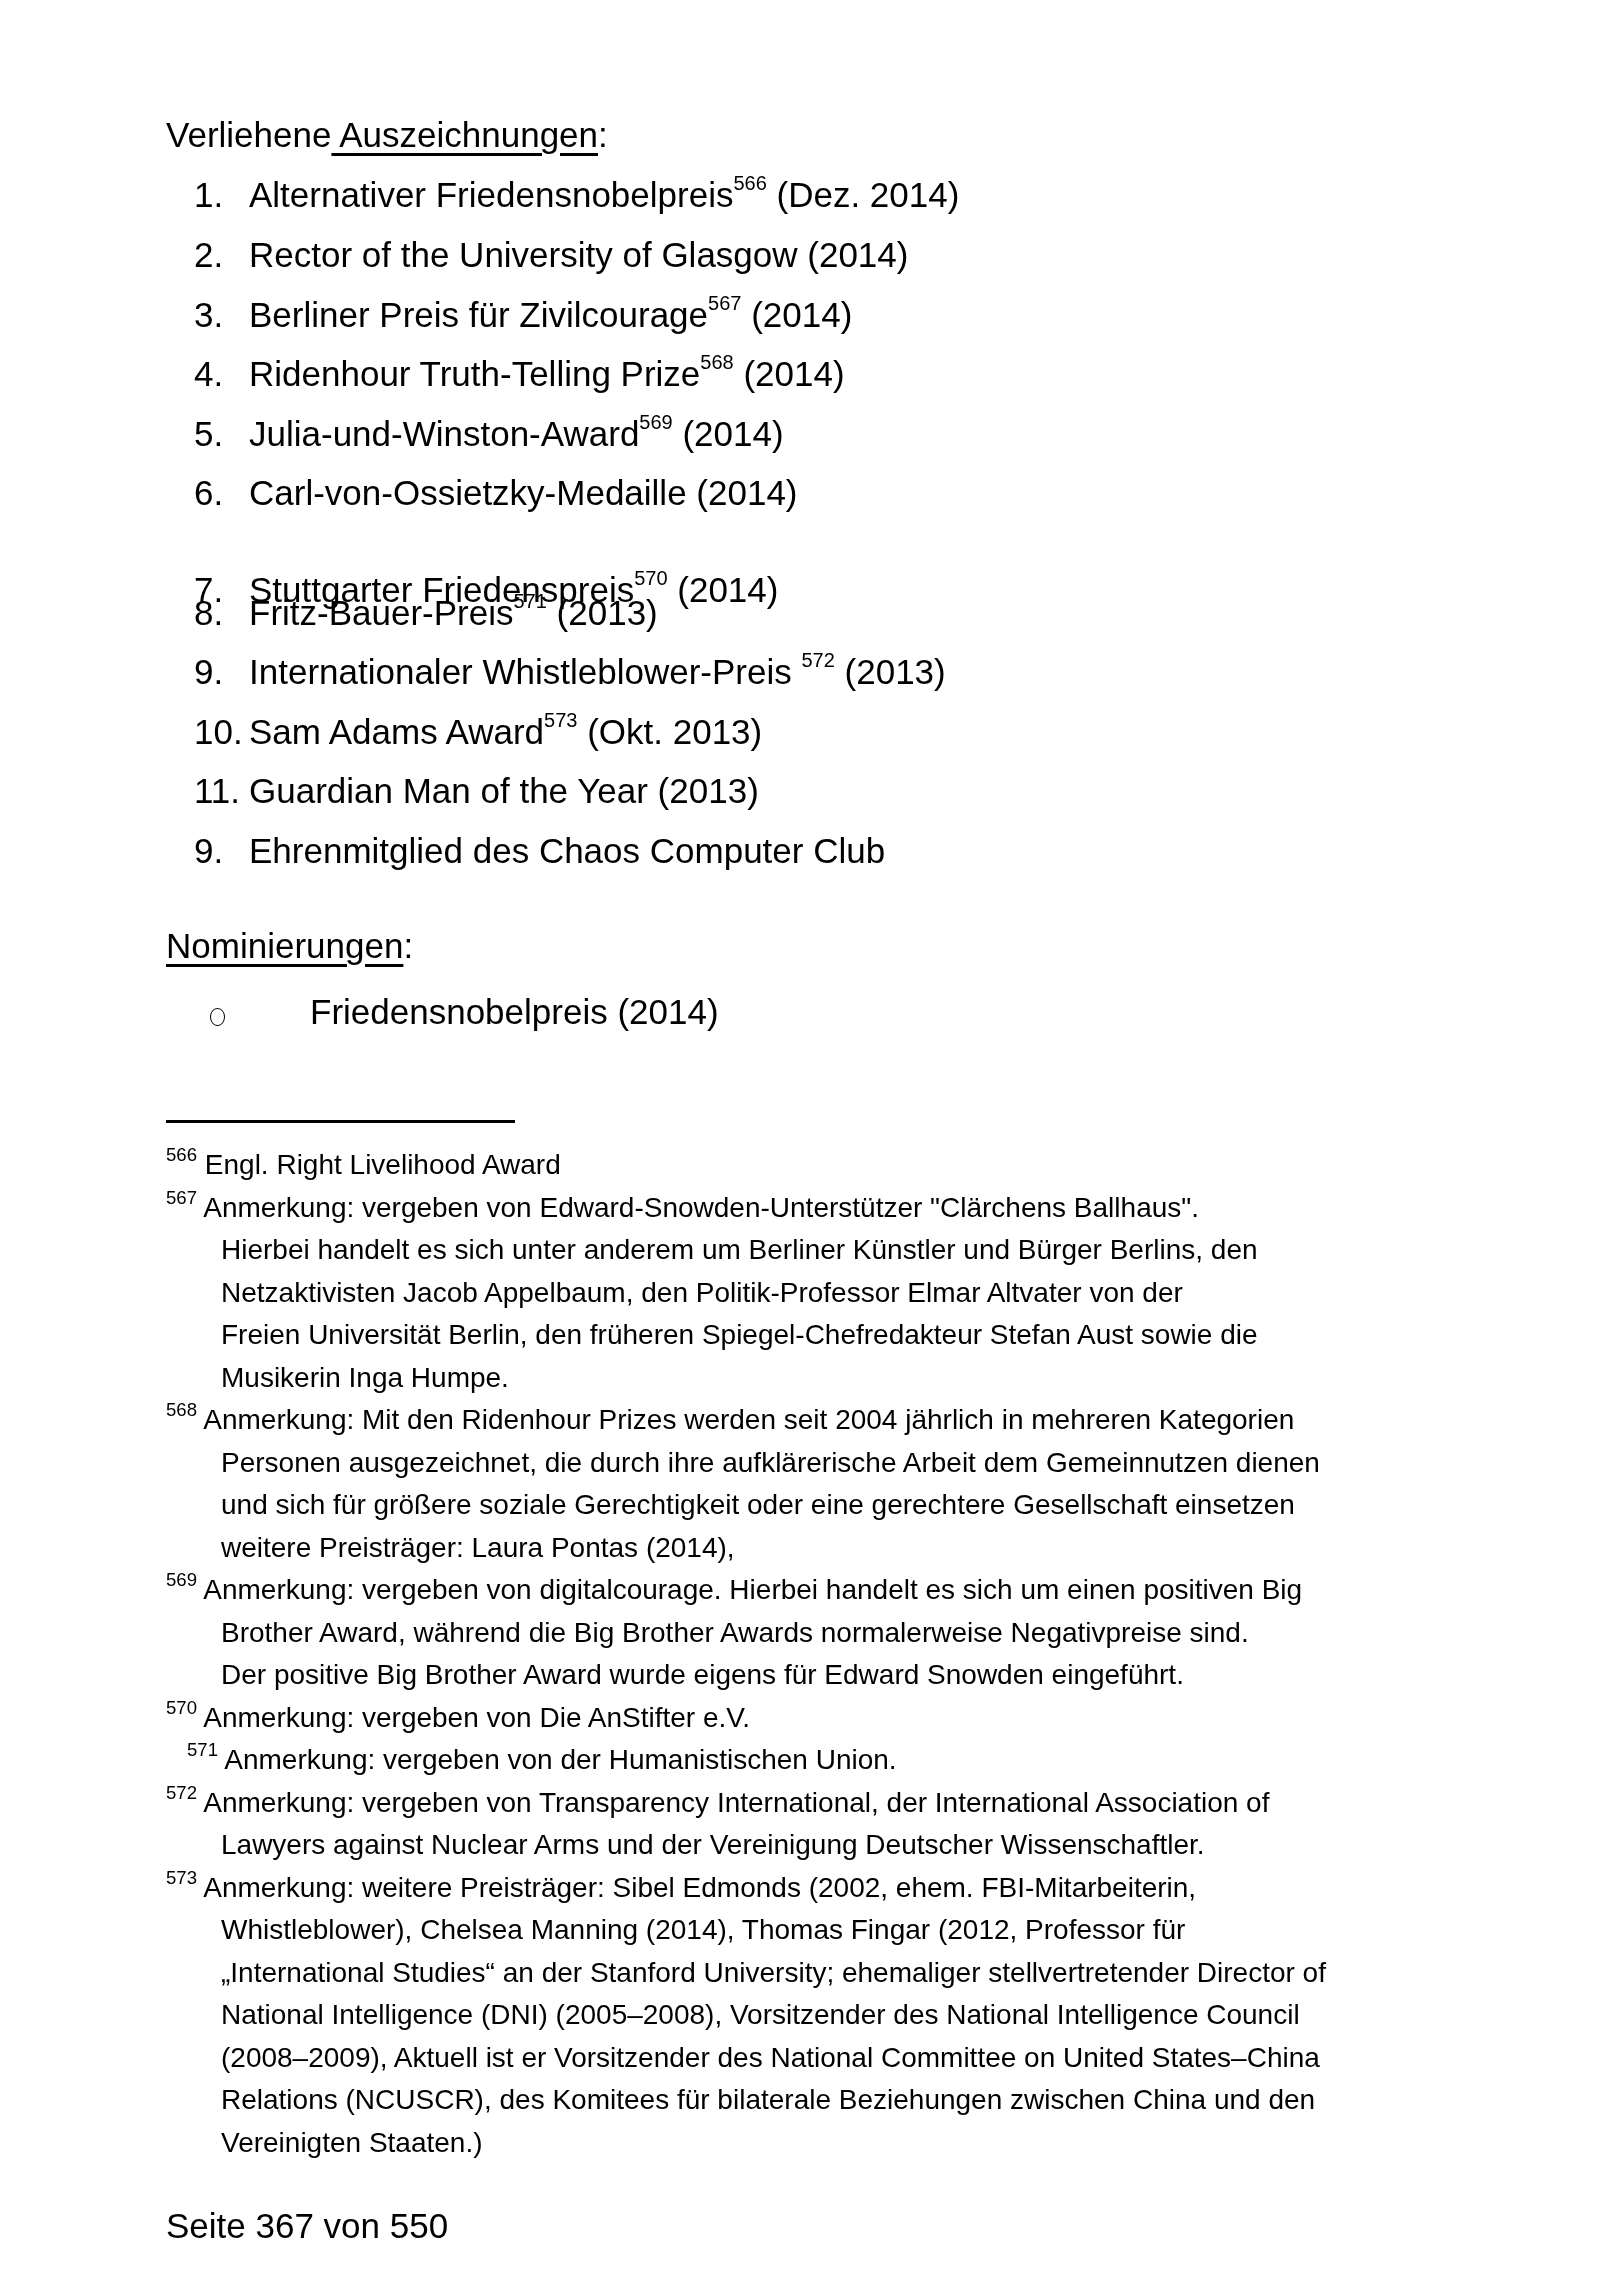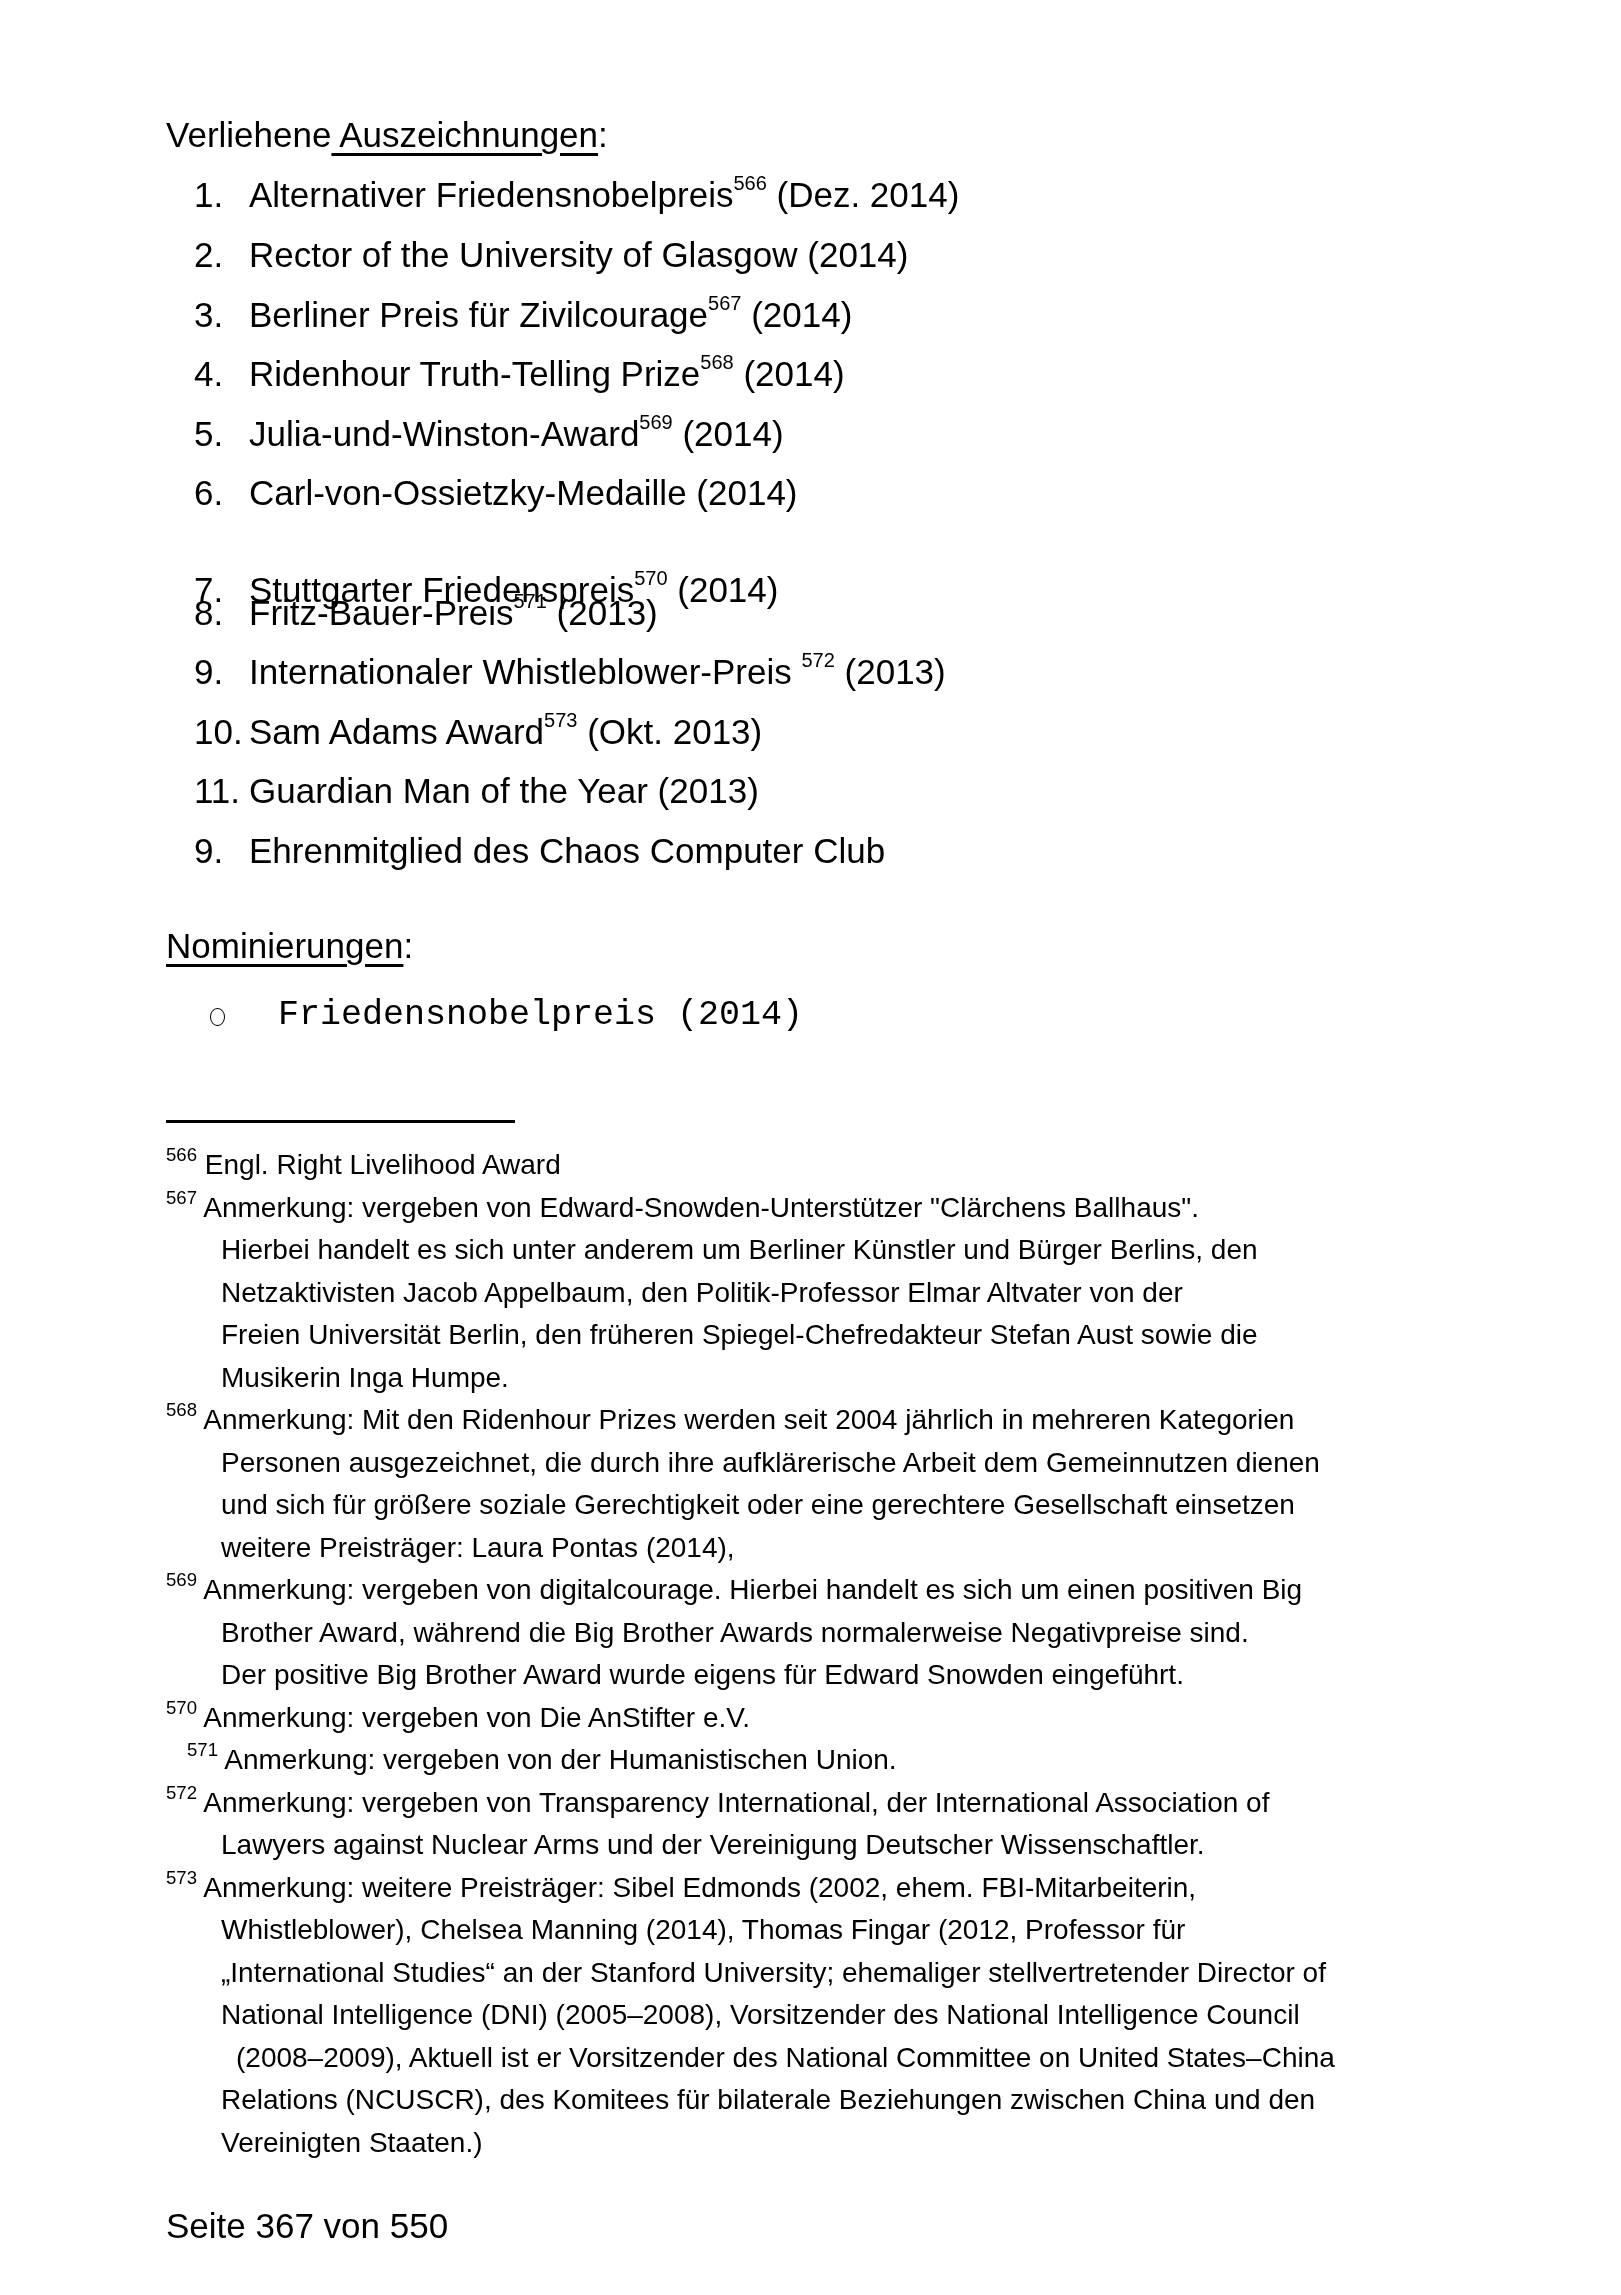--- a/index.html
+++ b/index.html
@@ -40,21 +40,21 @@
       <div class="line big" style="top: 714px; left: 194px;"><span style="display: inline-block; width: 55px;">10.</span><span>Sam Adams Award</span><sup class="fn">573</sup><span> (Okt. 2013)</span></div>
       <div class="line big" style="top: 773px; left: 194px;"><span style="display: inline-block; width: 55px;">11.</span><span>Guardian Man of the Year (2013)</span></div>
       <div class="line big" style="top: 833px; left: 194px;"><span style="display: inline-block; width: 55px;">9.</span><span>Ehrenmitglied des Chaos Computer Club</span></div>
     </div>
 
   <div class="line big" style="left:166px; top:928px;">
     <span class="u">Nominierungen</span><span>:</span>
   </div>
 
   <div id="nominations-list">
-      <div class="line big" style="top: 994px; left: 210px;"><span class="bullet-o" style="left: 0px; top: 13.5px;"></span><span style="margin-left: 68px; font-family: Liberation Mono, monospace;">Friedensnobelpreis (2014)</span></div>
+      <div class="line big" style="top: 994px; left: 210px;"><span class="bullet-o" style="left: 0px; top: 13.5px;"></span><span style="margin-left: 100px;">Friedensnobelpreis (2014)</span></div>
     </div>
 
   <div class="sep"></div>
 
   <div id="footnotes">
       <div>
         <div class="line small" style="top: 1151px; left: 166px;"><sup class="fs">566</sup><span> </span><span>Engl. Right Livelihood Award</span></div>
       </div>
       <div>
         <div class="line small" style="top: 1194px; left: 166px;"><sup class="fs">567</sup><span> </span><span>Anmerkung: vergeben von Edward-Snowden-Unterstützer "Clärchens Ballhaus".</span></div>
@@ -82,21 +82,21 @@
       </div>
       <div>
         <div class="line small" style="top: 1789px; left: 166px;"><sup class="fs">572</sup><span> </span><span>Anmerkung: vergeben von Transparency International, der International Association of</span></div>
         <div class="line small" style="top: 1831px; left: 221px;"><span>Lawyers against Nuclear Arms und der Vereinigung Deutscher Wissenschaftler.</span></div>
       </div>
       <div>
         <div class="line small" style="top: 1874px; left: 166px;"><sup class="fs">573</sup><span> </span><span>Anmerkung: weitere Preisträger: Sibel Edmonds (2002, ehem. FBI-Mitarbeiterin,</span></div>
         <div class="line small" style="top: 1916px; left: 221px;"><span>Whistleblower), Chelsea Manning (2014), Thomas Fingar (2012,  Professor für</span></div>
         <div class="line small" style="top: 1959px; left: 221px;"><span>„International Studies“ an der Stanford University; ehemaliger stellvertretender Director of</span></div>
         <div class="line small" style="top: 2001px; left: 221px;"><span>National Intelligence (DNI) (2005–2008), Vorsitzender des National Intelligence Council</span></div>
-        <div class="line small" style="top: 2044px; left: 236px;"><span>(2008–2009),  Aktuell ist er Vorsitzender des National Committee on United States–China</span></div>
+        <div class="line small" style="top: 2044px; left: 221px;"><span>(2008–2009),  Aktuell ist er Vorsitzender des National Committee on United States–China</span></div>
         <div class="line small" style="top: 2086px; left: 221px;"><span>Relations (NCUSCR), des Komitees für bilaterale Beziehungen zwischen China und den</span></div>
         <div class="line small" style="top: 2129px; left: 221px;"><span>Vereinigten Staaten.)</span></div>
       </div>
     </div>
 
   <div class="line big" style="left:166px; top:2208px;">
     <span>Seite 367 von 550</span>
   </div>
 </div>
 

